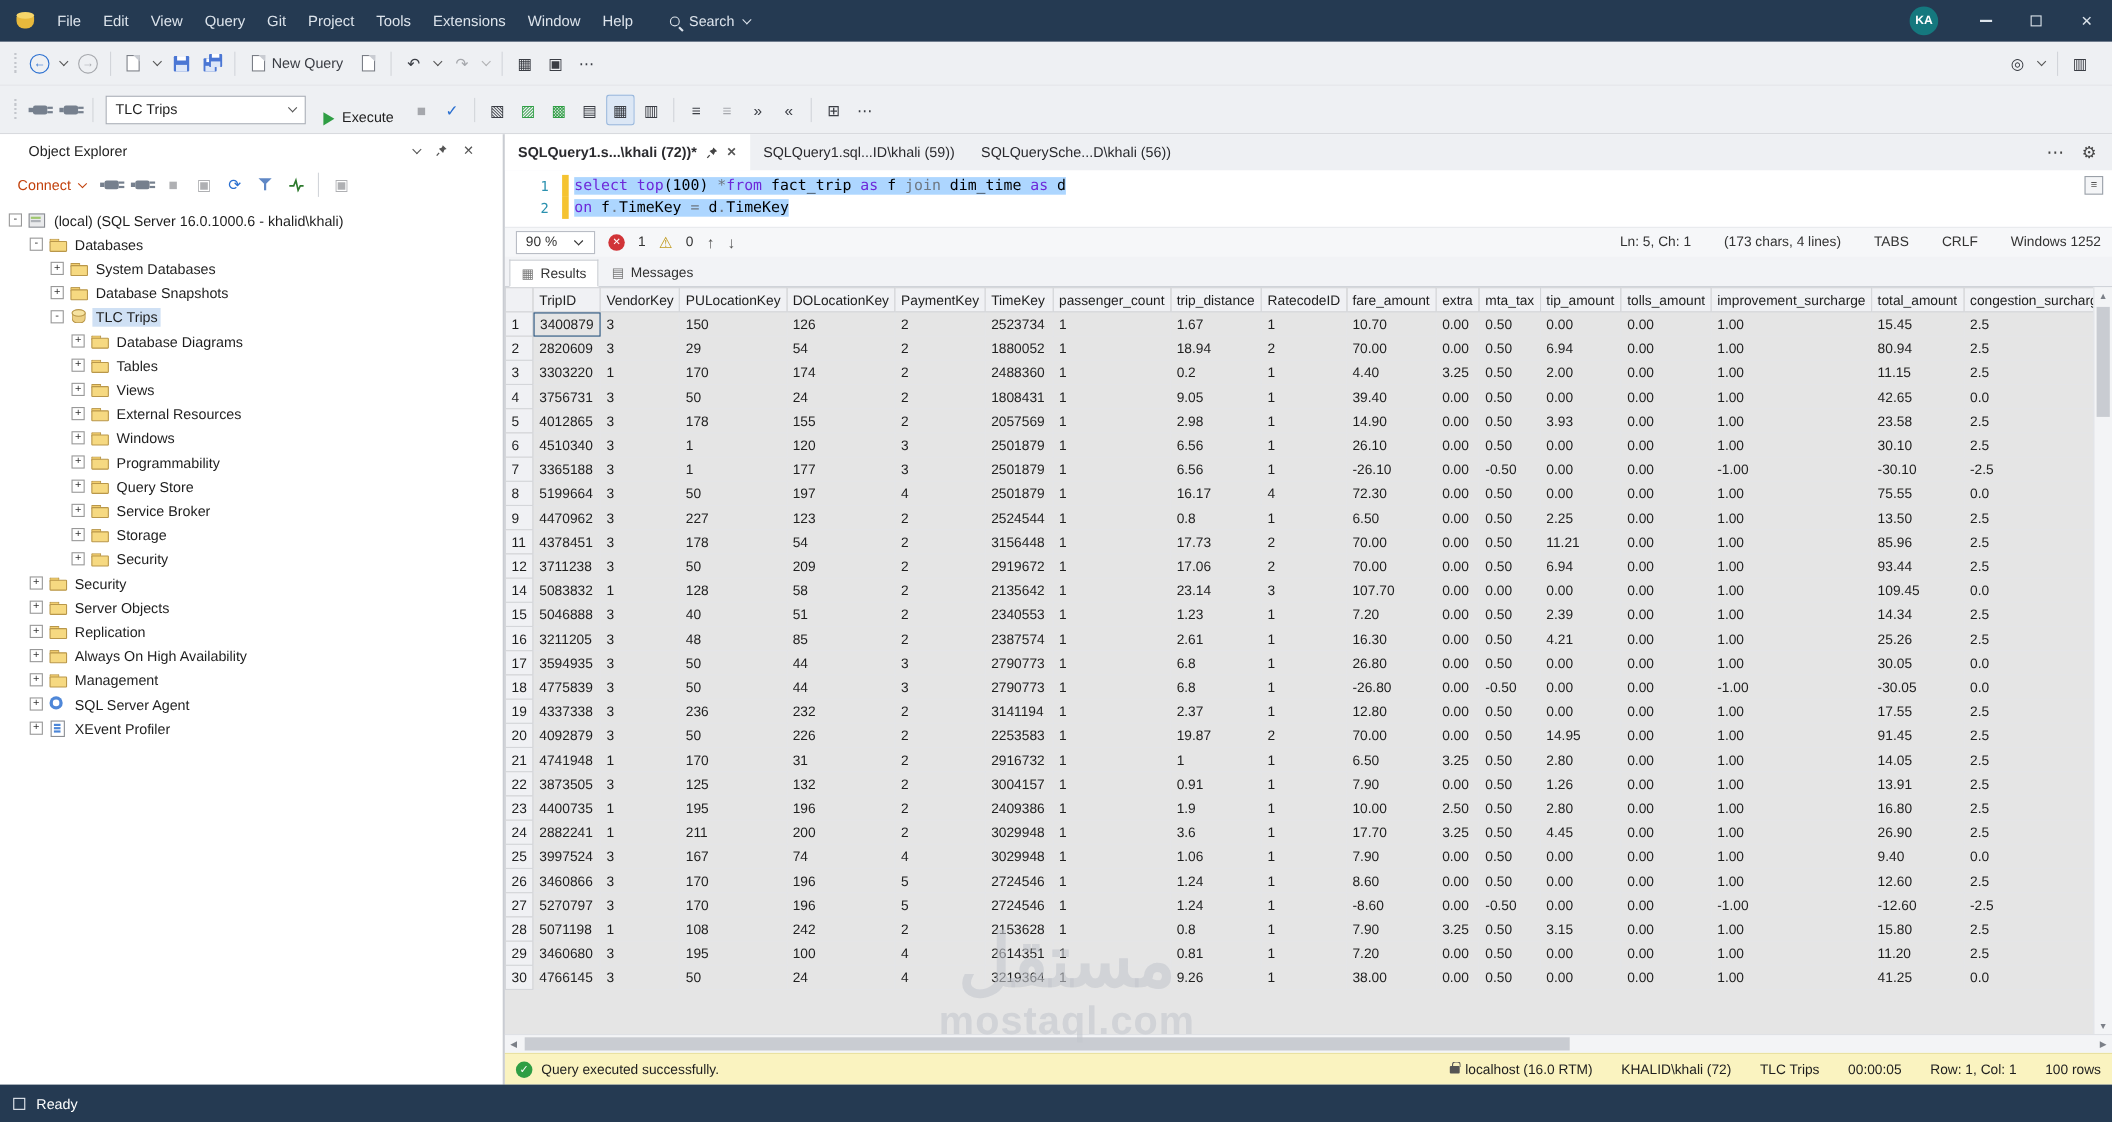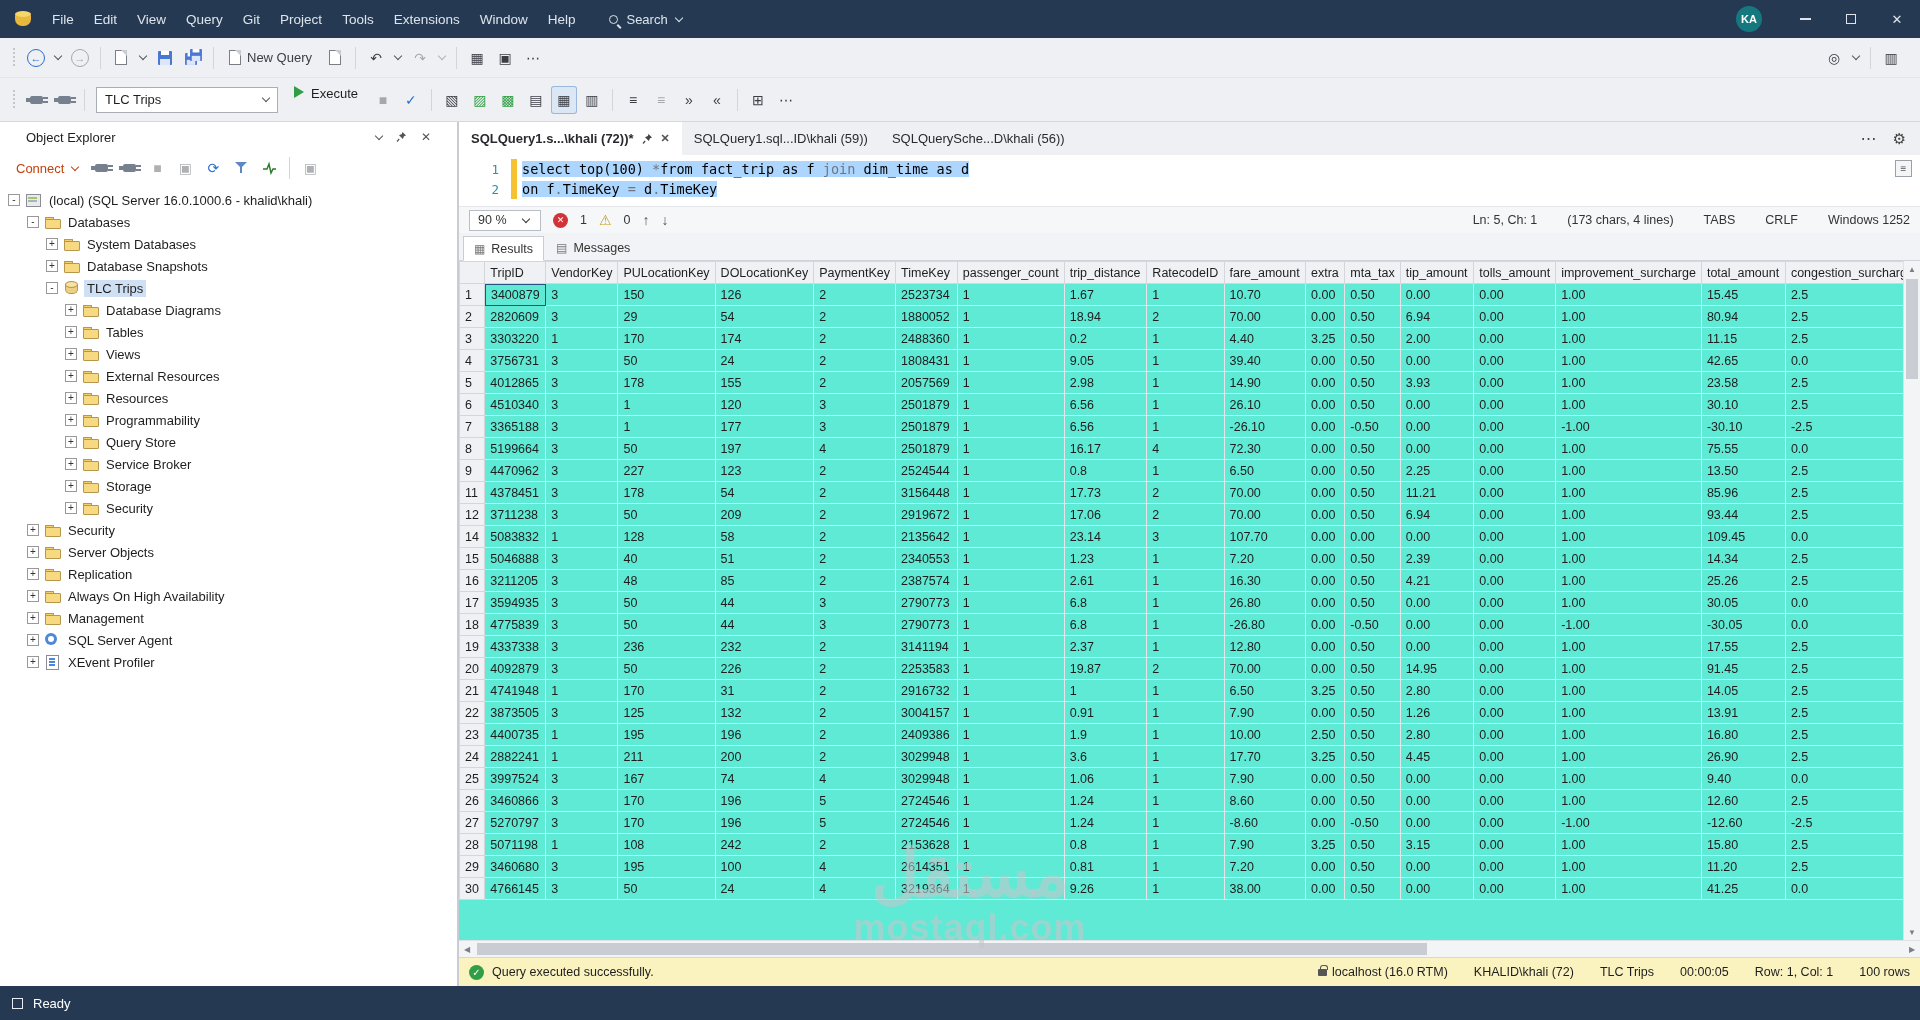--- a/index.html
+++ b/index.html
@@ -45,21 +45,21 @@
 .i-saveall .sa{left:0;top:3px;}
 .i-saveall .sb{left:5px;top:-1px;}
 .i-plug{width:13px;height:8px;background:#6e7macro;background:#76808e;border-radius:2px;position:relative;display:inline-block;margin:0 4px;}
 .i-plug:before{content:"";position:absolute;left:-4px;top:2px;width:4px;height:4px;background:#76808e;}
 .i-plug:after{content:"";position:absolute;right:-5px;top:1px;width:5px;height:2px;background:#76808e;box-shadow:0 4px 0 #76808e;}
 .i-funnel{position:relative;width:13px;height:12px;display:inline-block;}
 .i-funnel:before{content:"";position:absolute;left:0;top:0;border-left:6.5px solid transparent;border-right:6.5px solid transparent;border-top:6px solid #5f87c5;}
 .i-funnel:after{content:"";position:absolute;left:5.5px;top:5px;width:2px;height:6px;background:#5f87c5;}
 .combo{display:flex;align-items:center;height:26px;border:1px solid #a8adb6;background:#fff;width:182px;padding:0 8px;font-size:13px;color:#1e1e1e;margin:0 4px;flex:none;}
 .combo .chev{margin-left:auto;color:#555;}
-.exec{display:flex;align-items:flex-start;gap:7px;padding:0 10px;height:28px;flex:none;}
+.exec{display:flex;align-items:flex-end;gap:7px;padding:0 10px;height:28px;flex:none;}
 .play{width:0;height:0;border-left:10px solid #2f9e44;border-top:6px solid transparent;border-bottom:6px solid transparent;}
 
 
 .content{flex:1;display:flex;min-height:0;}
 .oe{width:459px;border-right:2px solid #c9ccd2;display:flex;flex-direction:column;background:#fff;flex:none;}
 .oe-header{height:30px;display:flex;align-items:center;padding:0 26px;font-size:13px;color:#1e1e1e;}
 .oe-header .hicons{margin-left:auto;display:flex;align-items:center;gap:14px;color:#555;font-size:12px;}
 .oe-toolbar{height:32px;display:flex;align-items:center;padding:0 8px;gap:2px;}
 .connect-btn{display:flex;align-items:center;gap:8px;padding:0 8px;height:26px;font-size:13px;color:#c2410c;}
 .oe-tree{flex:1;overflow:hidden;padding-top:5px;}
@@ -86,38 +86,38 @@
 .dtab.active{background:#fff;font-weight:bold;}
 .tab-close{font-size:11px;color:#555;}
 .dtab-right{margin-left:auto;display:flex;align-items:center;gap:16px;padding-right:14px;color:#444;font-size:15px;}
 
 .editor{height:51px;background:#fff;position:relative;padding-top:4px;flex:none;}
 .code-line{display:flex;height:20px;align-items:center;font-family:"DejaVu Sans Mono",monospace;font-size:13.5px;}
 .lnum{width:52px;text-align:right;color:#2b91af;padding-right:12px;flex:none;font-size:12.5px;font-family:"DejaVu Sans Mono",monospace;}
 .modbar{width:6px;height:20px;background:#f5c331;flex:none;margin-right:5px;}
 .code{white-space:pre;}
 .code.sel{background:#add6ff;}
-.tok-kw{color:#000000;}
+.tok-kw{color:#6d28d9;}
 .tok-gr{color:#6e7781;}
 .tok-pl{color:#000;}
 .editor-corner-icon{position:absolute;right:8px;top:5px;width:17px;height:17px;border:1px solid #9aa0a8;color:#555;font-size:10px;display:flex;align-items:center;justify-content:center;background:#f4f5f7;}
 
 .edstatus{height:27px;background:#f6f7f9;border-top:1px solid #e4e6ea;display:flex;align-items:center;padding:0 10px;gap:12px;font-size:12.5px;color:#333;flex:none;}
 .zoom{display:flex;align-items:center;gap:16px;border:1px solid #b9bdc5;background:#fff;height:21px;padding:0 8px;min-width:72px;}
 .err-ic{width:15px;height:15px;border-radius:50%;background:#d13438;color:#fff;font-size:9px;display:flex;align-items:center;justify-content:center;flex:none;}
 .warn-ic{color:#c09a1e;font-size:14px;}
 .arrow-ic{color:#555;font-size:14px;}
 .edstatus-right{margin-left:auto;display:flex;gap:30px;white-space:nowrap;}
 
 .rtabs{height:28px;background:#f2f3f6;display:flex;align-items:flex-end;padding-left:4px;gap:2px;border-bottom:1px solid #d0d3d9;flex:none;}
 .rtab{height:25px;display:flex;align-items:center;gap:6px;padding:0 10px;font-size:12.5px;color:#333;}
 .rtab .ric{color:#777;font-size:12px;}
 .rtab.active{background:#fff;border:1px solid #c9ccd2;border-bottom:1px solid #fff;margin-bottom:-1px;}
 
-.gridwrap{height:679px;position:relative;background:#5eead4;overflow:hidden;flex:none;}
+.gridwrap{height:679px;position:relative;background:#e5e5e5;overflow:hidden;flex:none;}
 .gridwrap table{border-collapse:collapse;table-layout:fixed;font-size:12.5px;}
 .gridwrap th,.gridwrap td{overflow:hidden;white-space:nowrap;}
 .gridwrap th{background:#f0f1f4;border:1px solid #d4d6da;font-weight:normal;text-align:left;padding:2px 5px;height:22px;}
 .gridwrap td{border:1px solid #e4e5e8;padding:1px 5px;height:20px;}
 .selcell{outline:1.5px solid #26527d;outline-offset:-1.5px;text-align:center;}
 .vscroll{position:absolute;right:0;top:0;bottom:0;width:17px;background:#f3f4f6;border-left:1px solid #dfe1e5;}
 .vscroll .sarr{position:absolute;left:0;width:16px;height:16px;color:#7b7f87;font-size:8px;display:flex;align-items:center;justify-content:center;}
 .vscroll .up{top:0;}
 .vscroll .down{bottom:0;}
 .vthumb{position:absolute;left:2px;top:18px;width:12px;height:100px;background:#c9ccd2;}
@@ -368,21 +368,21 @@
             <span class="tree-label">Views</span>
           </div>
           <div class="tree-row" style="padding-left: 65px;">
             <span class="exp">+</span>
             <span class="ic ic-folder"></span>
             <span class="tree-label">External Resources</span>
           </div>
           <div class="tree-row" style="padding-left: 65px;">
             <span class="exp">+</span>
             <span class="ic ic-folder"></span>
-            <span class="tree-label">Resources</span>
+            <span class="tree-label">Windows</span>
           </div>
           <div class="tree-row" style="padding-left: 65px;">
             <span class="exp">+</span>
             <span class="ic ic-folder"></span>
             <span class="tree-label">Programmability</span>
           </div>
           <div class="tree-row" style="padding-left: 65px;">
             <span class="exp">+</span>
             <span class="ic ic-folder"></span>
             <span class="tree-label">Query Store</span>

